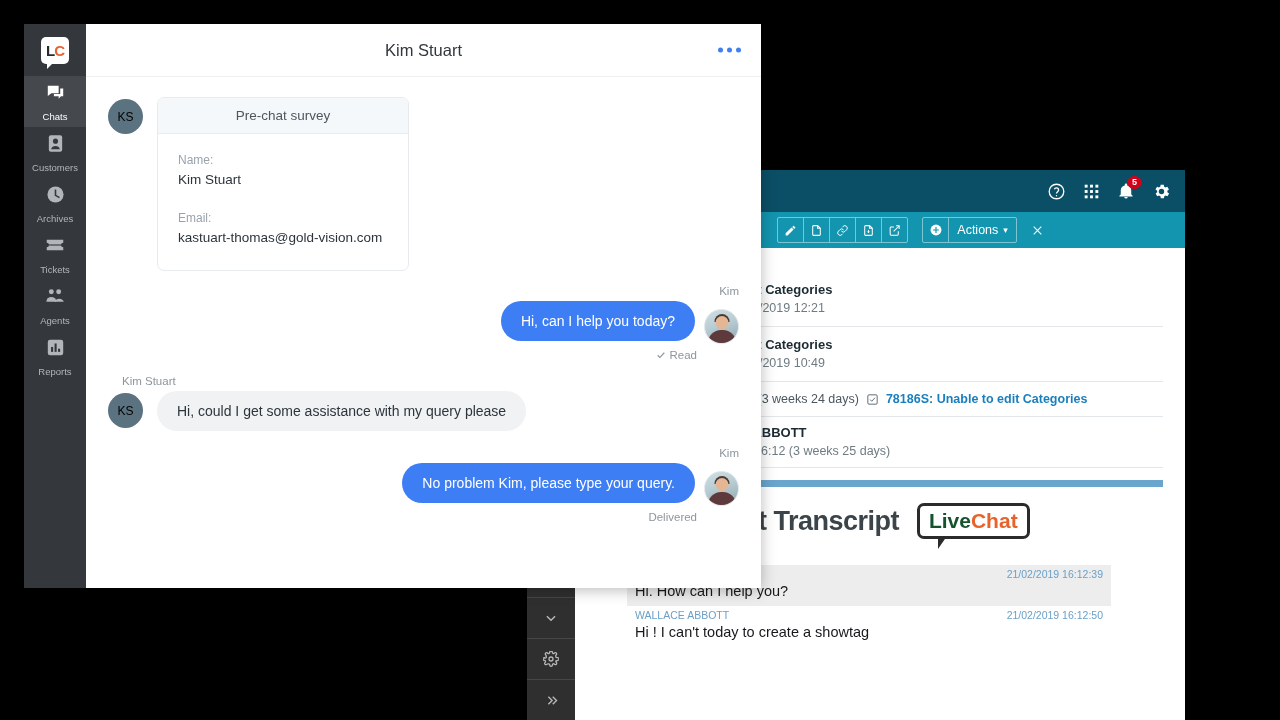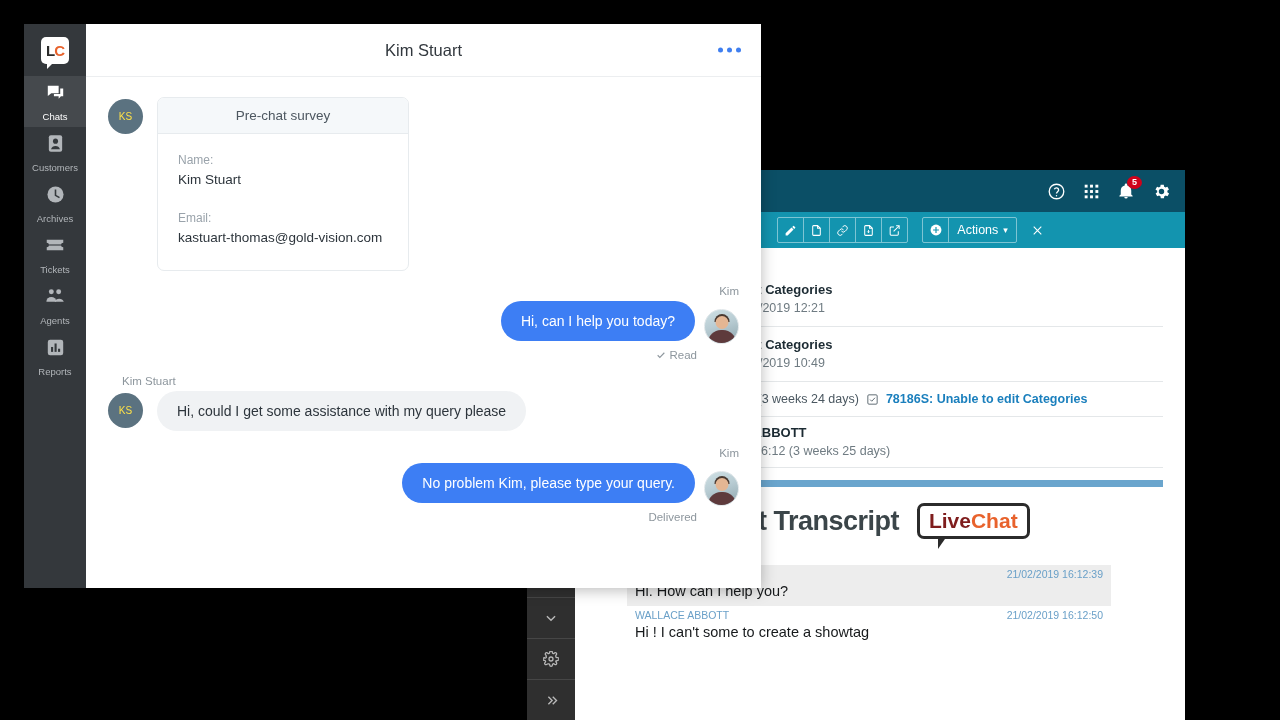--- a/index.html
+++ b/index.html
@@ -67,21 +67,21 @@
 
   .transcript{padding:0 0 0 0;}
   .transcript-head{
     display:flex;align-items:center;justify-content:center;gap:18px;padding:16px 0 14px 0;
   }
   .transcript-title{font-size:27px;font-weight:bold;color:#3b4549;letter-spacing:-0.5px;}
   .lc-logo{
     border:3px solid #2b2b2b;border-radius:7px;padding:3px 9px;font-size:21px;font-weight:bold;
     position:relative;background:#fff;
   }
-  .lc-logo .live{color:#7f1d1d;}
+  .lc-logo .live{color:#14532d;}
   .lc-logo .chat{color:#e8622c;}
   .lc-logo:after{
     content:"";position:absolute;left:18px;bottom:-13px;width:0;height:0;
     border-left:9px solid #2b2b2b;border-bottom:13px solid transparent;
   }
   .tr-list{margin:12px 52px 0 52px;}
   .tr-msg{padding:3px 8px 5px 8px;}
   .tr-msg.alt{background:#ededed;}
   .tr-head{display:flex;justify-content:space-between;align-items:baseline;}
   .tr-author{font-size:10.5px;color:#6aa0c8;}
@@ -138,21 +138,21 @@
   }
   .lc-dots i{width:5px;height:5px;border-radius:50%;background:#3f7ff0;display:block;}
 
   .lc-thread{position:absolute;left:0;top:53px;right:0;bottom:0;padding:20px 22px 0 22px;box-sizing:border-box;}
 
   .row{display:flex;margin-bottom:10px;}
   .row.left{justify-content:flex-start;}
   .row.right{justify-content:flex-end;}
 
   .avatar-circ{
-    width:35px;height:35px;border-radius:50%;background:#5b7280;color:#fde047;font-size:10px;
+    width:35px;height:35px;border-radius:50%;background:#5b7280;color:#000000;font-size:12px;
     display:flex;align-items:center;justify-content:center;flex:0 0 35px;margin-top:2px;
   }
 
   .survey-card{
     width:250px;margin-left:14px;border:1px solid #e7ebee;border-radius:7px;overflow:hidden;background:#fff;
   }
   .survey-head{
     background:#f5f8fa;border-bottom:1px solid #e7ebee;text-align:center;padding:10px 0;
     font-size:13.5px;color:#4d5760;
   }
@@ -350,21 +350,21 @@
                 <span class="tr-author">Suliman</span>
                 <span class="tr-time">21/02/2019 16:12:39</span>
               </div>
               <div class="tr-text">Hi. How can I help you?</div>
             </div>
             <div class="tr-msg">
               <div class="tr-head">
                 <span class="tr-author">WALLACE ABBOTT</span>
                 <span class="tr-time">21/02/2019 16:12:50</span>
               </div>
-              <div class="tr-text">Hi ! I can't some to create a showtag</div>
+              <div class="tr-text">Hi ! I can't today to create a showtag</div>
             </div>
           </div>
         </div>
 
       </div>
     </div>
   </div>
 
   <div class="lc-app">
 

